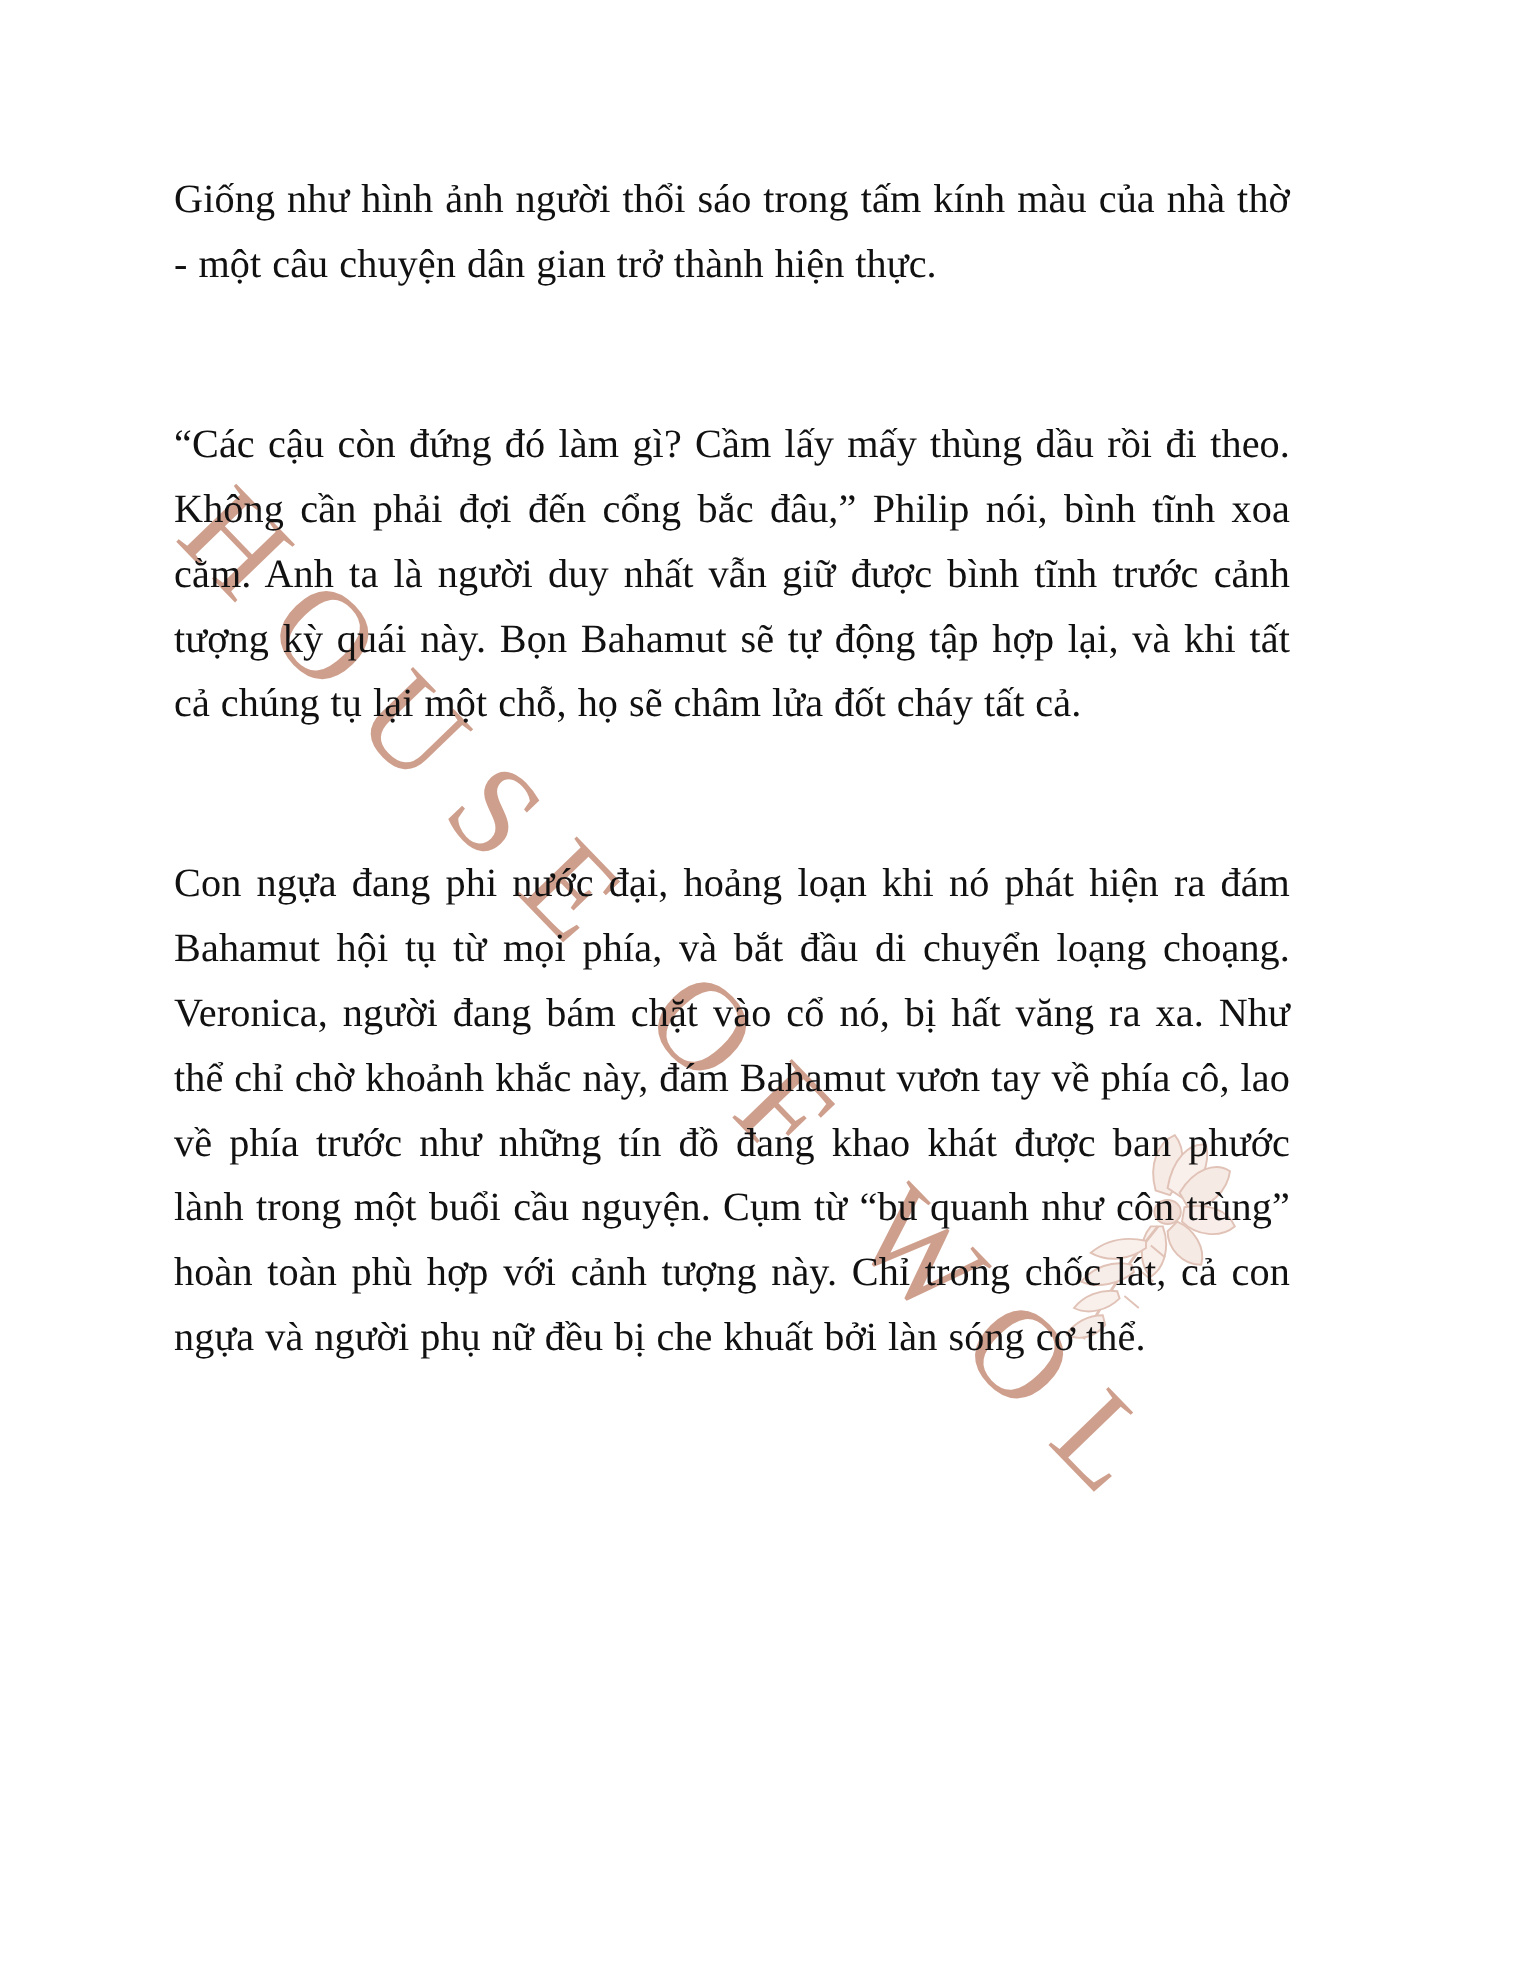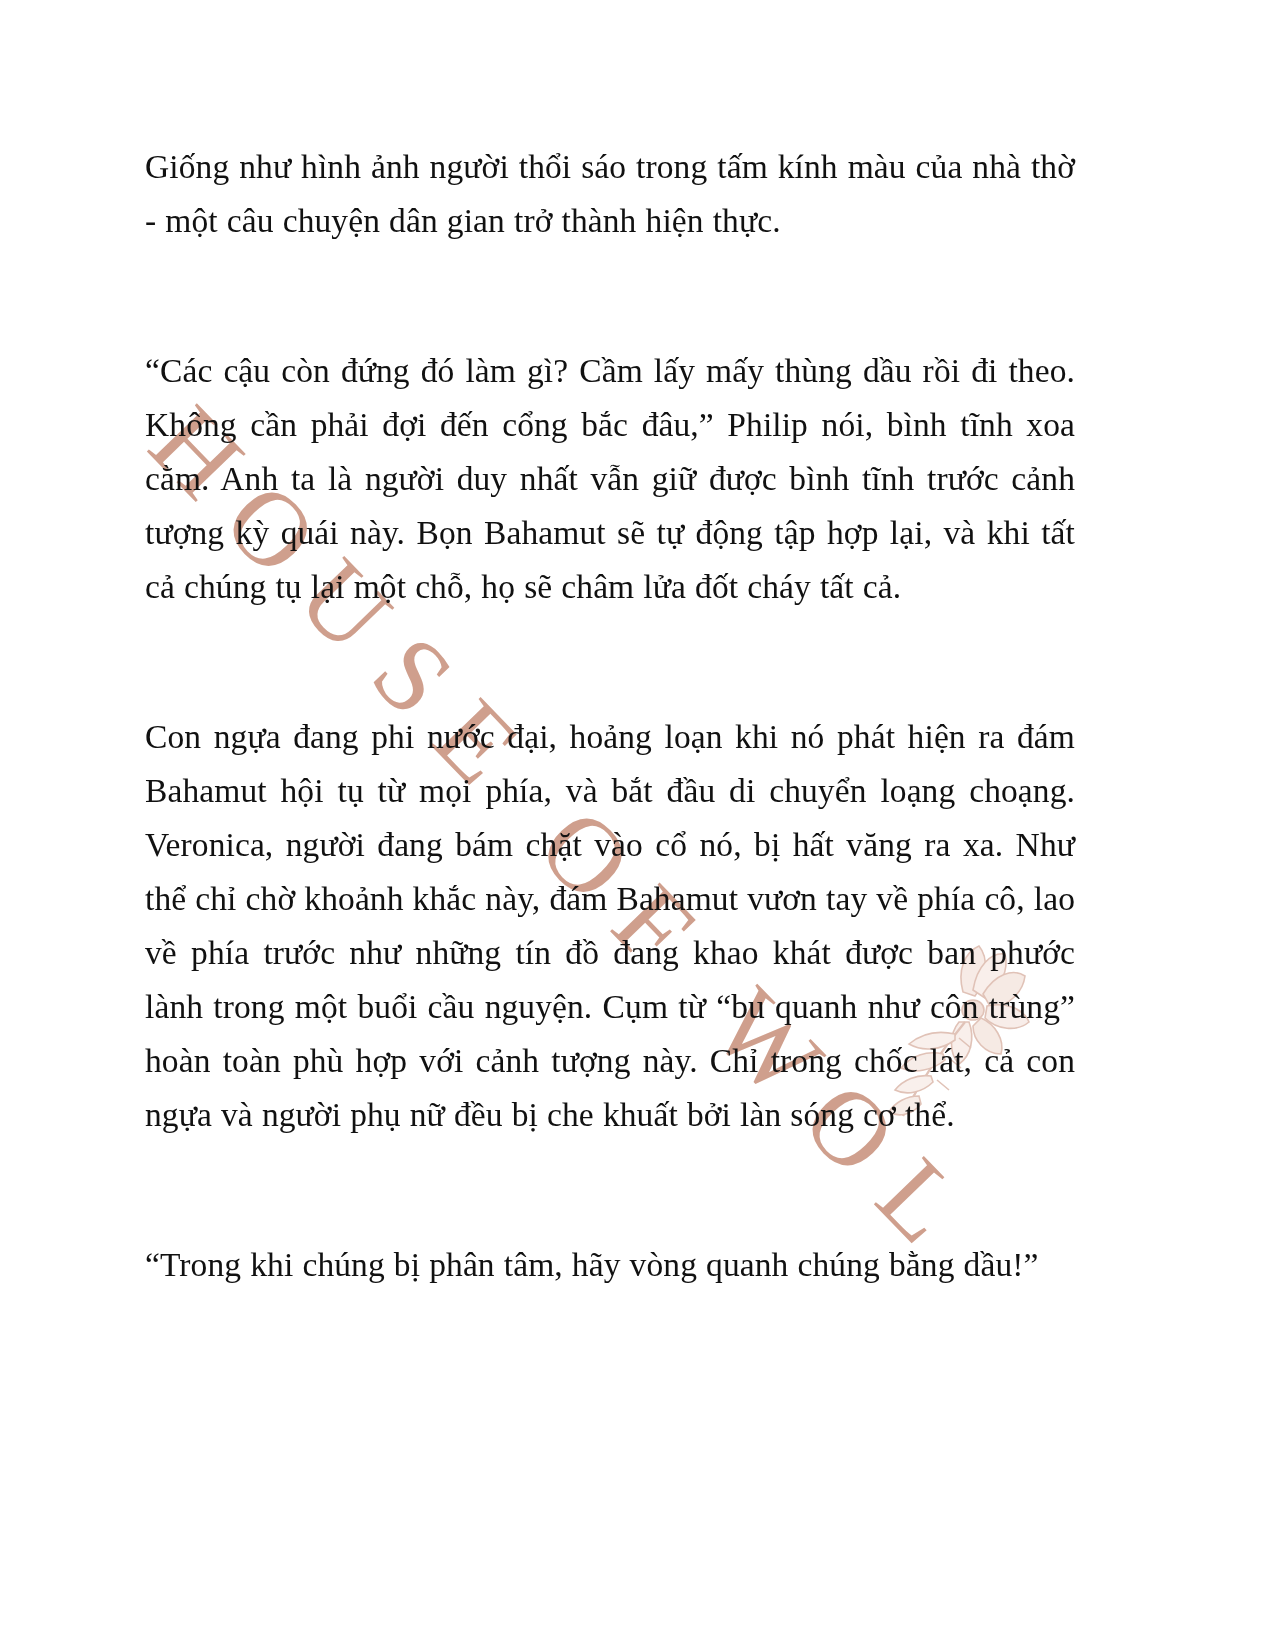--- a/index.html
+++ b/index.html
@@ -110,16 +110,15 @@
     </svg>
   </div>
 
   <div class="content">
     <p class="para gap-big">Giống như hình ảnh người thổi sáo trong tấm kính màu của nhà thờ - một câu chuyện dân gian trở thành hiện thực.</p>
 
     <p class="para gap-big">“Các cậu còn đứng đó làm gì? Cầm lấy mấy thùng dầu rồi đi theo. Không cần phải đợi đến cổng bắc đâu,” Philip nói, bình tĩnh xoa cằm. Anh ta là người duy nhất vẫn giữ được bình tĩnh trước cảnh tượng kỳ quái này. Bọn Bahamut sẽ tự động tập hợp lại, và khi tất cả chúng tụ lại một chỗ, họ sẽ châm lửa đốt cháy tất cả.</p>
 
     <p class="para gap-big">Con ngựa đang phi nước đại, hoảng loạn khi nó phát hiện ra đám Bahamut hội tụ từ mọi phía, và bắt đầu di chuyển loạng choạng. Veronica, người đang bám chặt vào cổ nó, bị hất văng ra xa. Như thể chỉ chờ khoảnh khắc này, đám Bahamut vươn tay về phía cô, lao về phía trước như những tín đồ đang khao khát được ban phước lành trong một buổi cầu nguyện. Cụm từ “bu quanh như côn trùng” hoàn toàn phù hợp với cảnh tượng này. Chỉ trong chốc lát, cả con ngựa và người phụ nữ đều bị che khuất bởi làn sóng cơ thể.</p>
 
-    <p class="para">“Trong khi chúng bị phân tâm, hãy vòng quanh chúng bằng dầu!”</p>
   </div>
 
 </div>
 
 </body></html>

